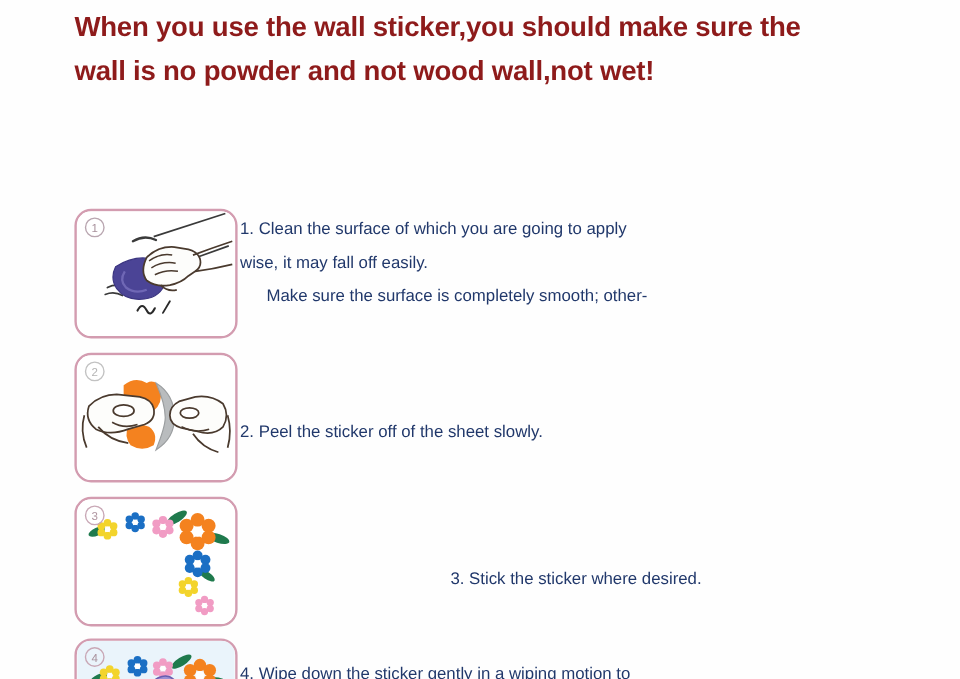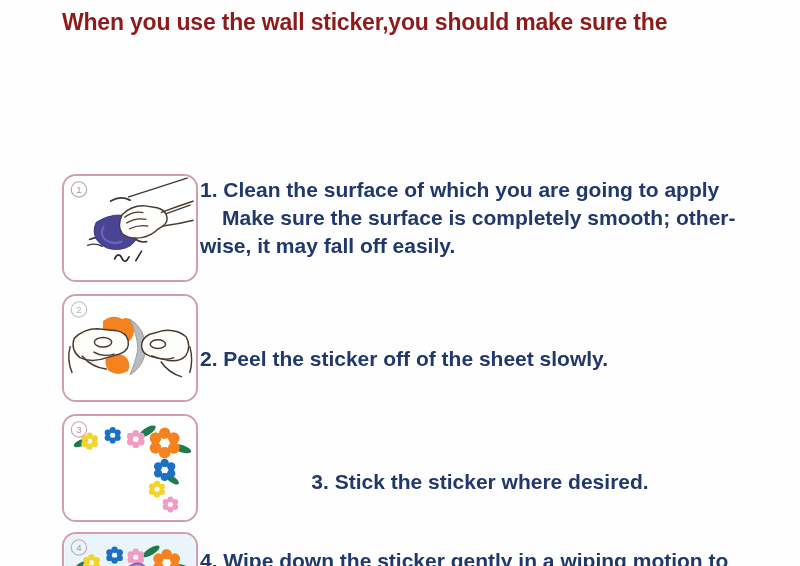--- a/index.html
+++ b/index.html
@@ -55,32 +55,33 @@
     overflow: hidden;
   }
   .panel svg { display: block; width: 100%; height: 100%; }
 
   
   .step-text {
     position: absolute;
     left: 200px;
     width: 560px;
     color: #21386b;
-    font-size: 21px;
+    font-size: 14px;
     line-height: 28px;
-    font-weight: 700;
+    font-weight: 400;
   }
   .step-text .tline { display: block; white-space: nowrap; }
   .step-text .indent { padding-left: 22px; }
 </style>
 </head>
 <body>
 
 <div class="heading">
   <span class="heading-line">When you use the wall sticker,you should make sure the</span>
+  <span class="heading-line">wall is no powder and not wood wall,not wet!</span>
 </div>
 
 <div class="steps">
 
   <div class="step-row">
     <div class="panel" style="top:88px; height:108px;">
       <svg viewBox="0 0 136 108" xmlns="http://www.w3.org/2000/svg">
         <rect x="0" y="0" width="136" height="108" fill="#ffffff"></rect>
 
         <path d="M66 22 L128 2" stroke="#3a3a3a" stroke-width="1.4" fill="none"></path>
@@ -106,22 +107,22 @@
         <path d="M72 64 Q78 70 86 68" fill="none" stroke="#4a3a2e" stroke-width="1.6"></path>
         <path d="M52 86 Q56 78 60 86 Q63 92 67 84" fill="none" stroke="#2a2a2a" stroke-width="1.8" stroke-linecap="round"></path>
         <path d="M74 88 L80 78" stroke="#2a2a2a" stroke-width="1.6" stroke-linecap="round"></path>
 
         <circle cx="15" cy="14" r="8" fill="none" stroke="#b9a6b0" stroke-width="1.2"></circle>
         <text x="15" y="18" font-family="Liberation Sans, sans-serif" font-size="10" fill="#a8919c" text-anchor="middle">1</text>
       </svg>
     </div>
     <div class="step-text" style="top:90px;">
       <span class="tline">1. Clean the surface of which you are going to apply</span>
+      <span class="tline">wise, it may fall off easily.</span>
       <span class="tline indent">Make sure the surface is completely smooth; other-</span>
-      <span class="tline">wise, it may fall off easily.</span>
     </div>
   </div>
 
   <div class="step-row">
     <div class="panel" style="top:208px; height:108px;">
       <svg viewBox="0 0 136 108" xmlns="http://www.w3.org/2000/svg">
         <rect x="0" y="0" width="136" height="108" fill="#ffffff"></rect>
 
         <path d="M40 26 Q50 18 60 24 Q68 20 72 30 Q74 42 66 48 L52 50 Q42 44 40 34 Z" fill="#f4821f"></path>
         <path d="M44 62 Q52 58 62 62 Q70 68 66 78 Q56 84 46 78 Q40 70 44 62 Z" fill="#f4821f"></path>

